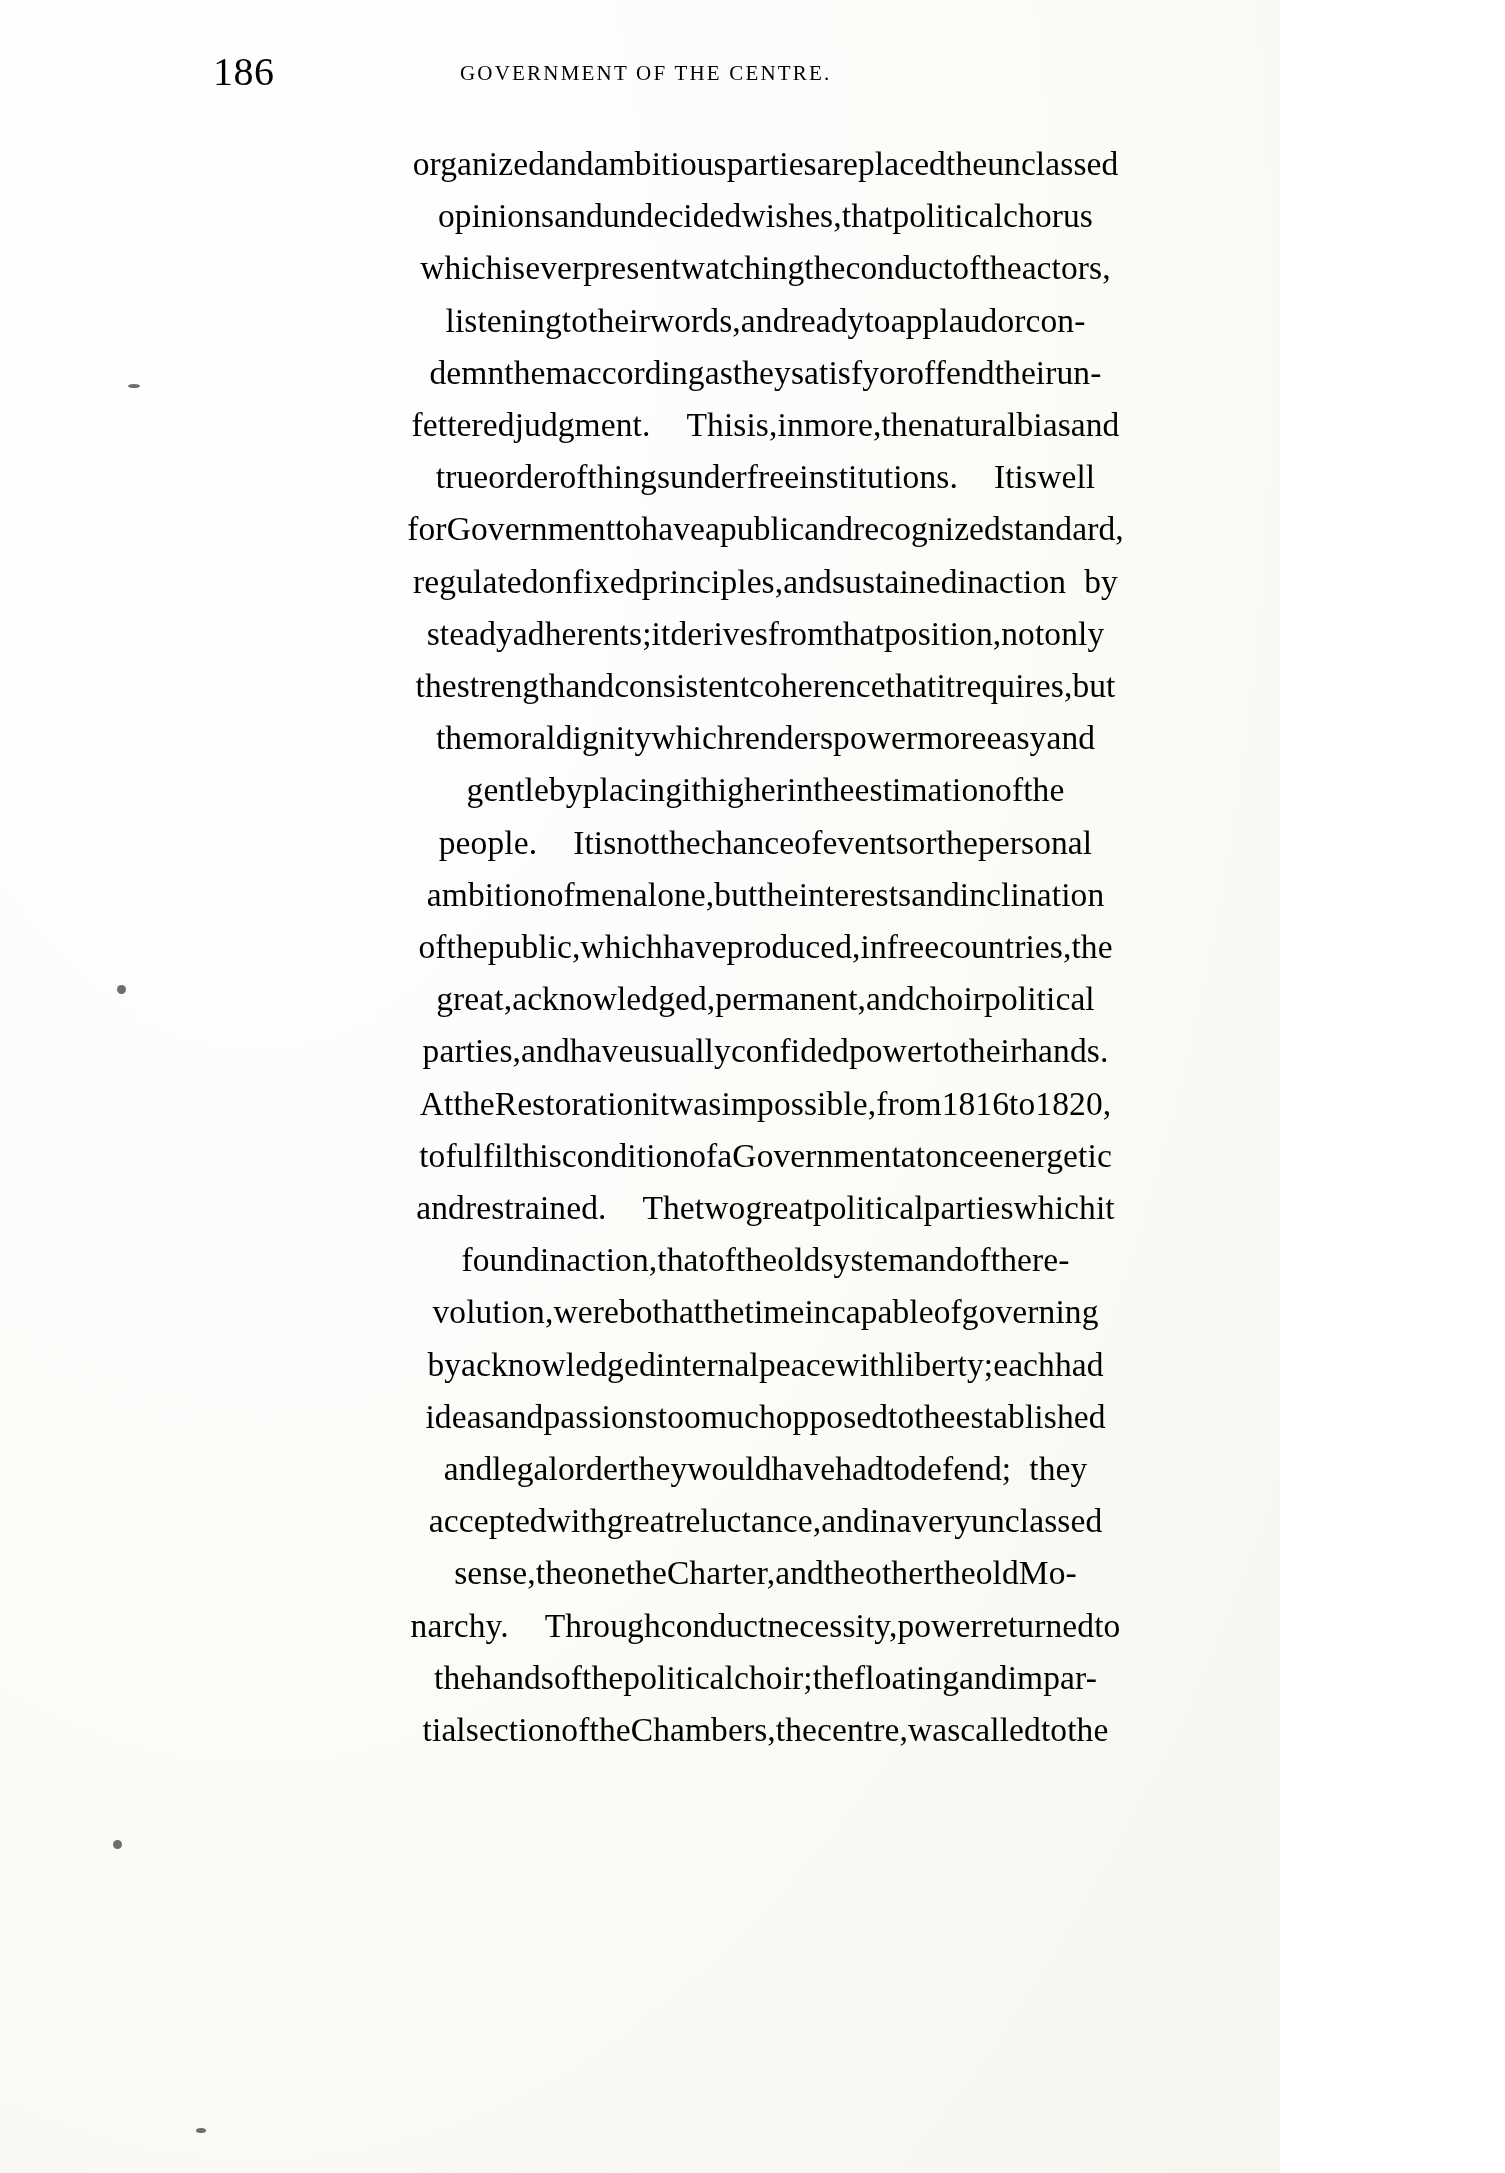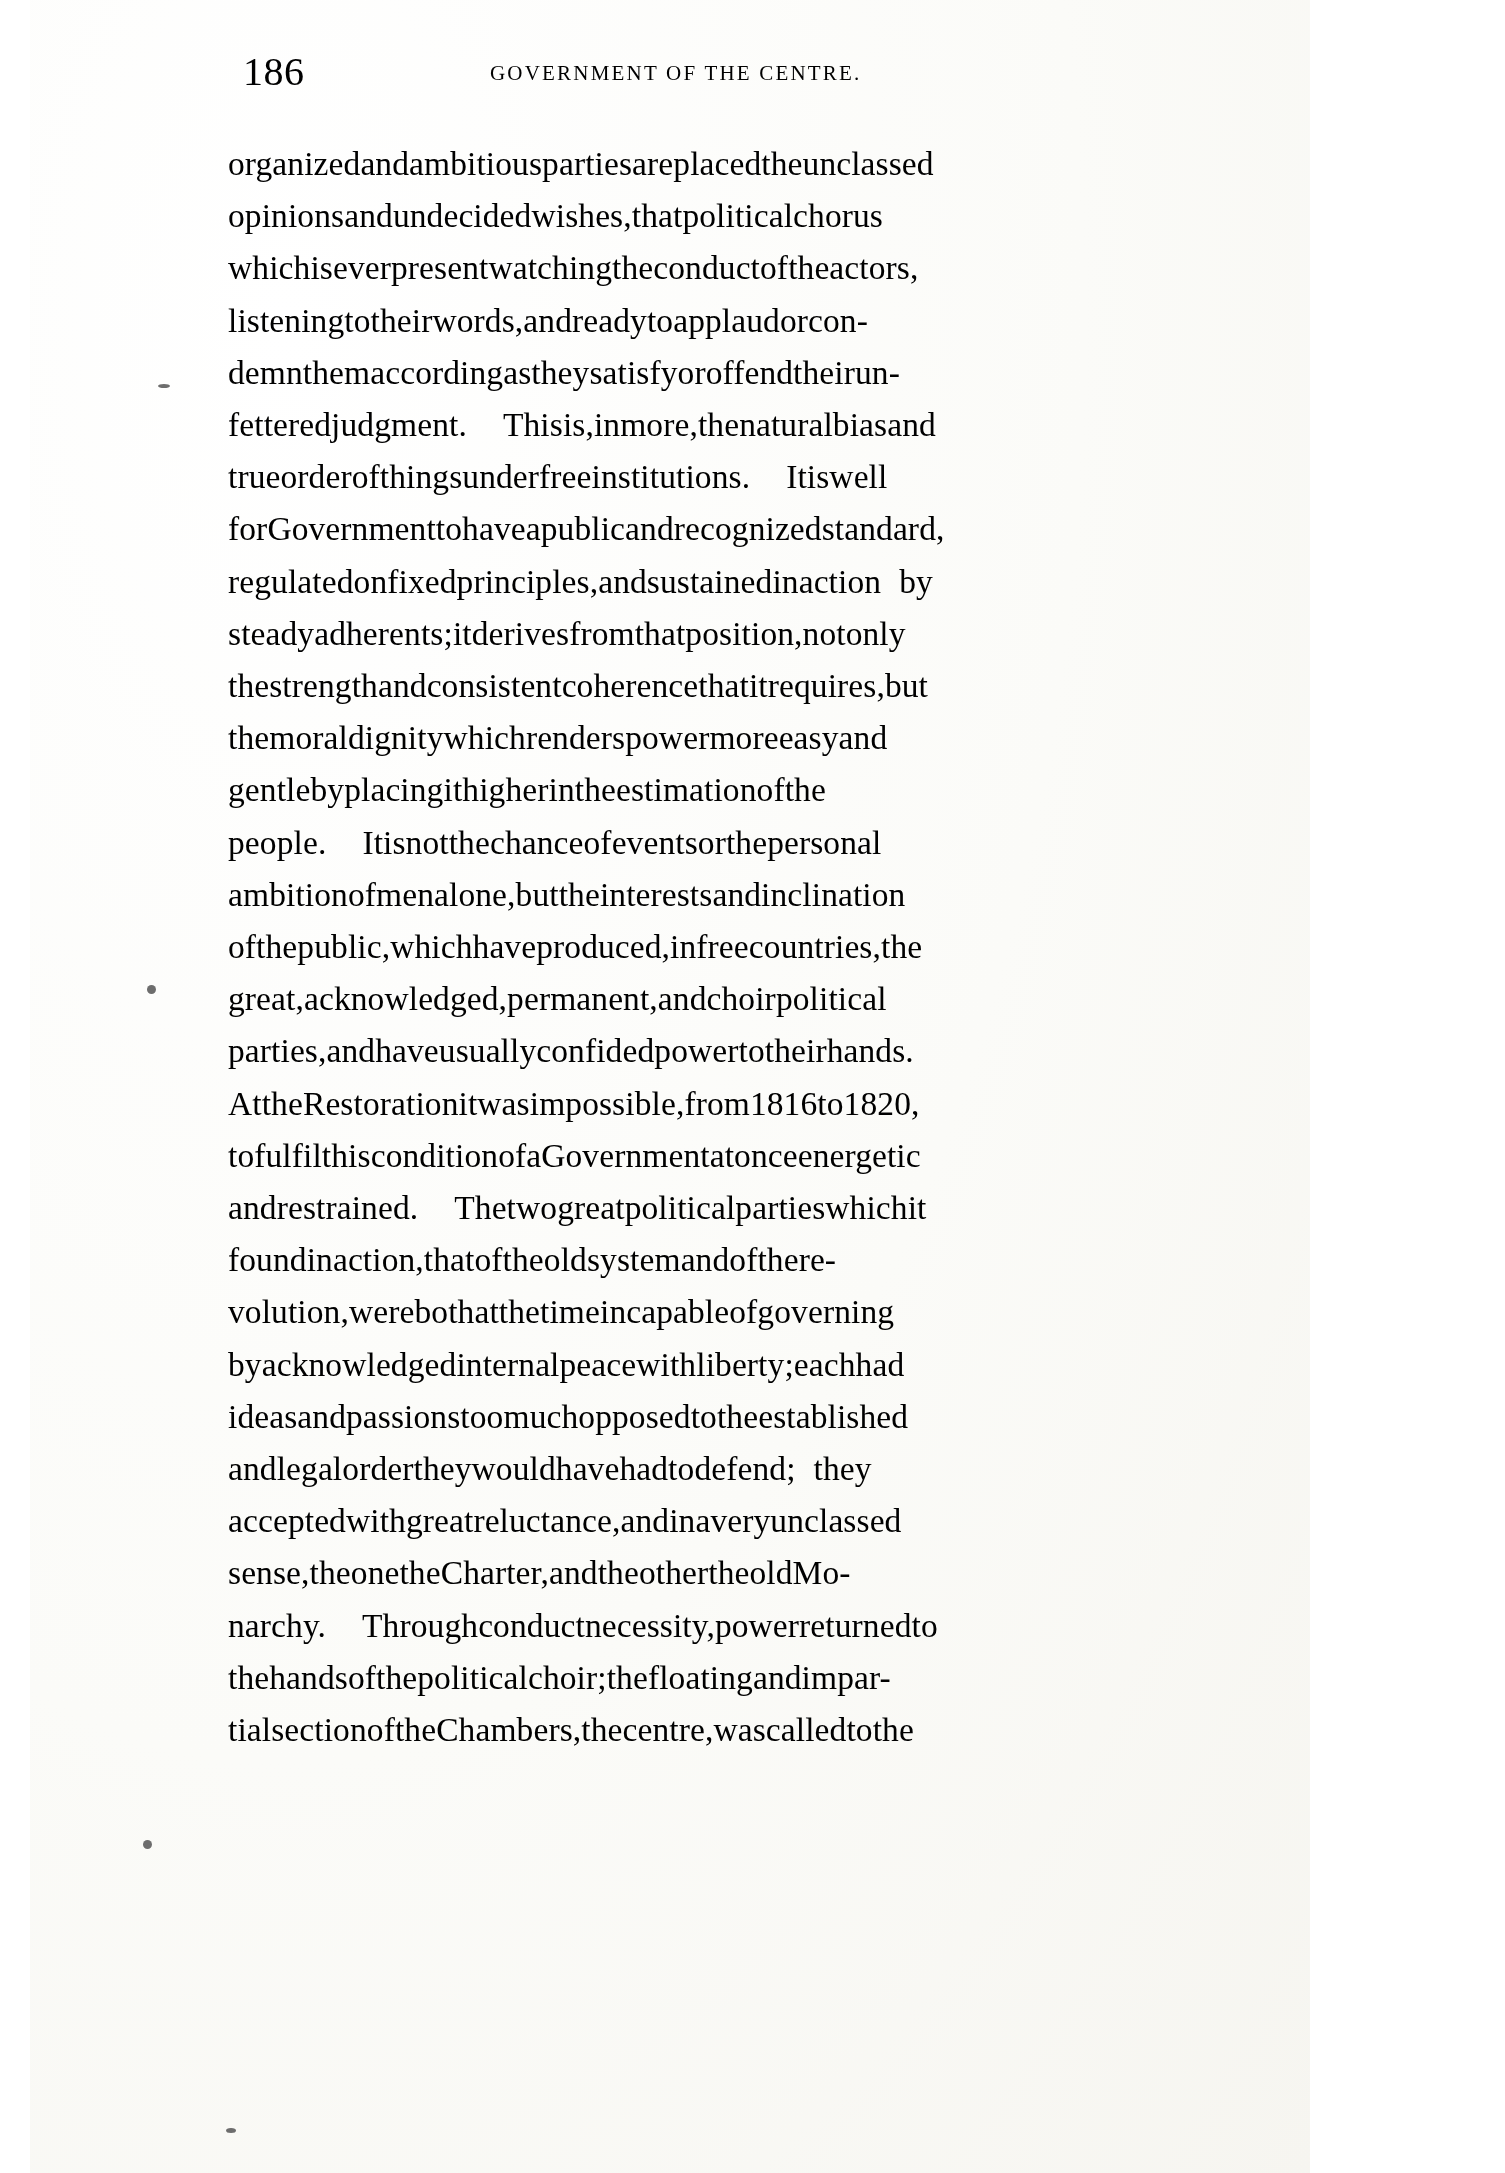--- a/index.html
+++ b/index.html
@@ -10,21 +10,20 @@
   body {
     font-family: "Liberation Serif", serif;
     color: #000000;
   }
   .page {
     position: relative;
     width: 1280px;
     height: 2173px;
     background: #a3a3a3;
     overflow: hidden;
-    margin-left: 30px;
   }
   
   .paper-tone {
     position: absolute;
     inset: 0;
     background:
       radial-gradient(ellipse at 20% 15%, #ffffff 0%, #fbfbf8 55%, #f6f5f0 100%);
     pointer-events: none;
   }
 
@@ -63,21 +62,21 @@
     text-align-last: left;
     letter-spacing: 0.1px;
   }
   .body-text p {
     margin: 0;
     text-indent: 0;
   }
   
   .jline {
     display: flex;
-    justify-content: flex-start;
+    justify-content: center;
     white-space: nowrap;
   }
   .jline > span {
     display: inline-block;
   }
 
   
   .blob {
     position: absolute;
     background: #0b0b0b;

